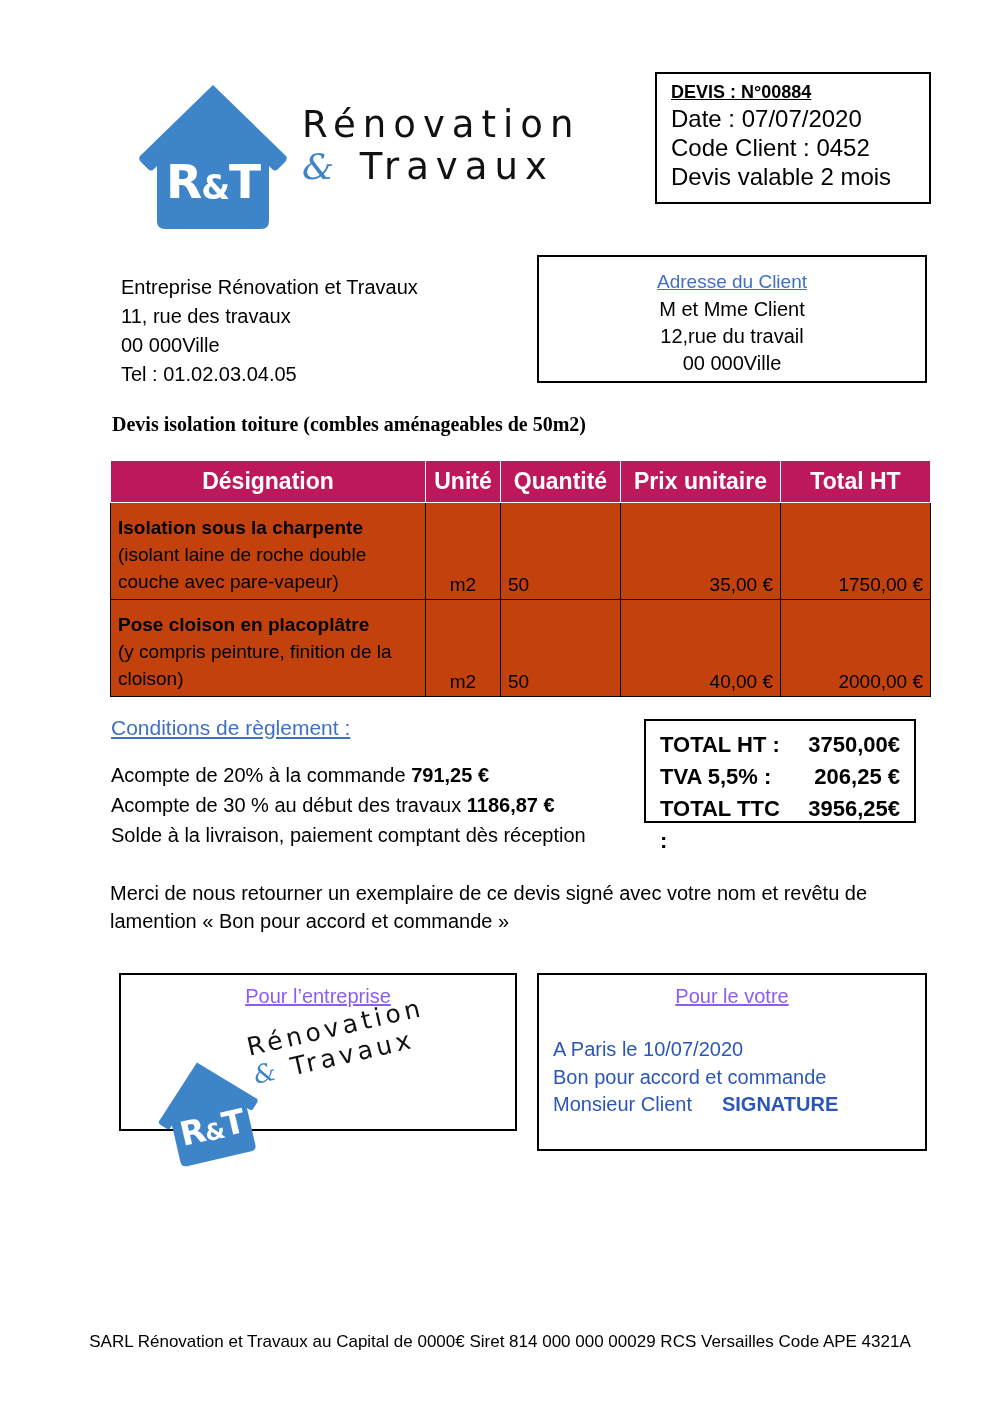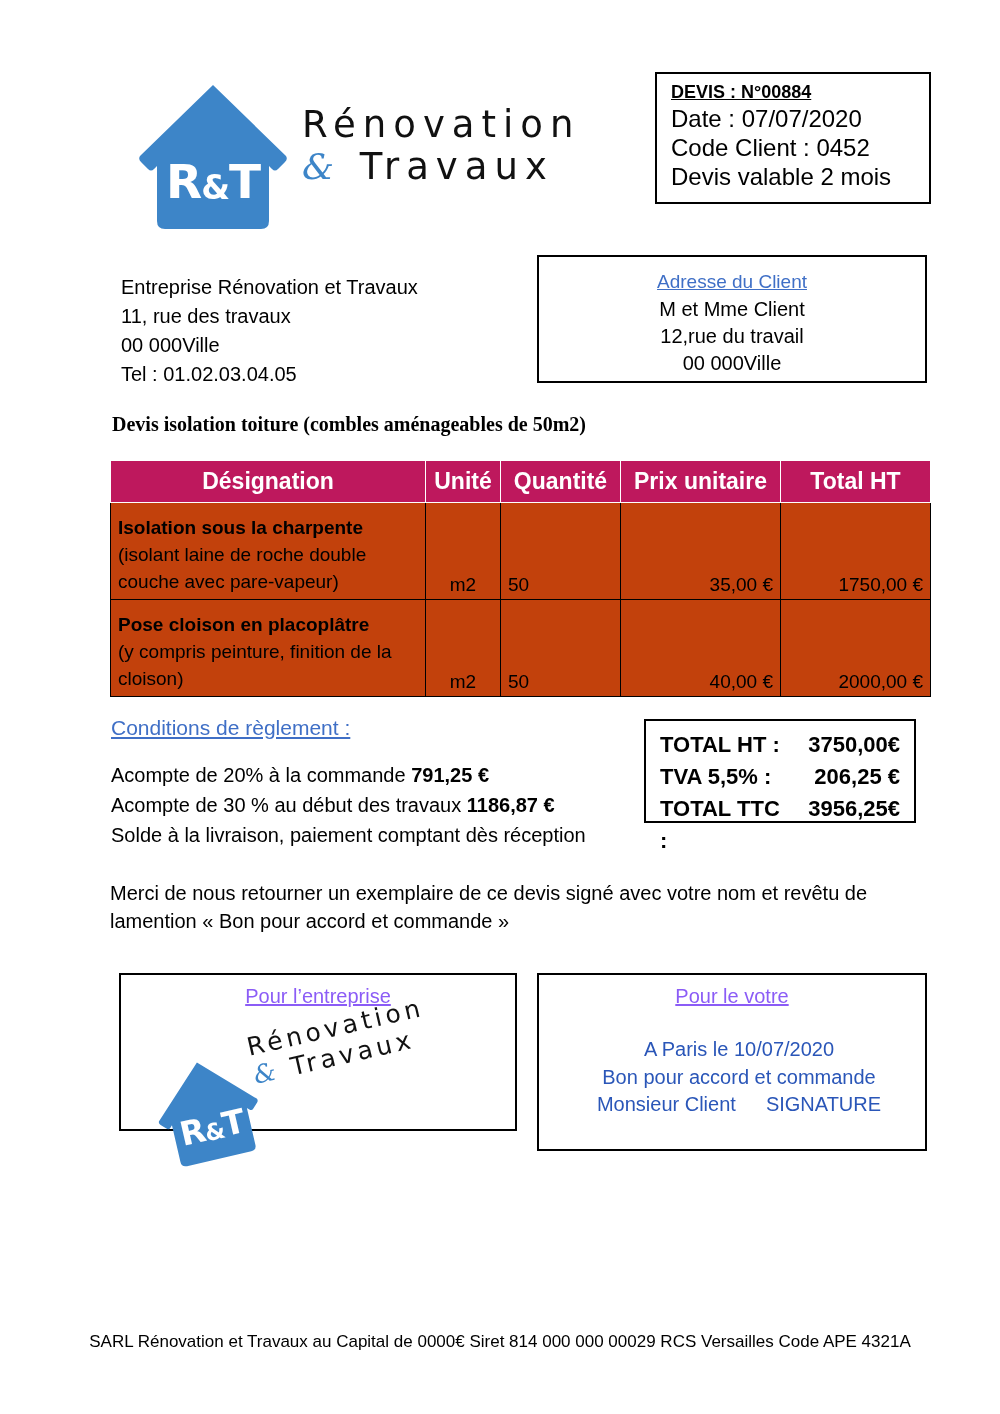--- a/index.html
+++ b/index.html
@@ -255,24 +255,23 @@
     font-size: 20px;
     color: #8b5cf6;
     text-decoration: underline;
     padding-top: 10px;
   }
   #sig-client .client-sig-lines {
     margin: 28px 0 0 14px;
     font-size: 20px;
     color: #2a56b8;
     line-height: 1.38;
-    text-align: center;
   }
   #sig-client .client-sig-lines .sig-word {
-    font-weight: normal;
+    font-weight: bold;
     margin-left: 30px;
   }
 
   
   #stamp {
     position: absolute;
     left: 22px;
     top: 34px;
     width: 340px;
     height: 130px;

